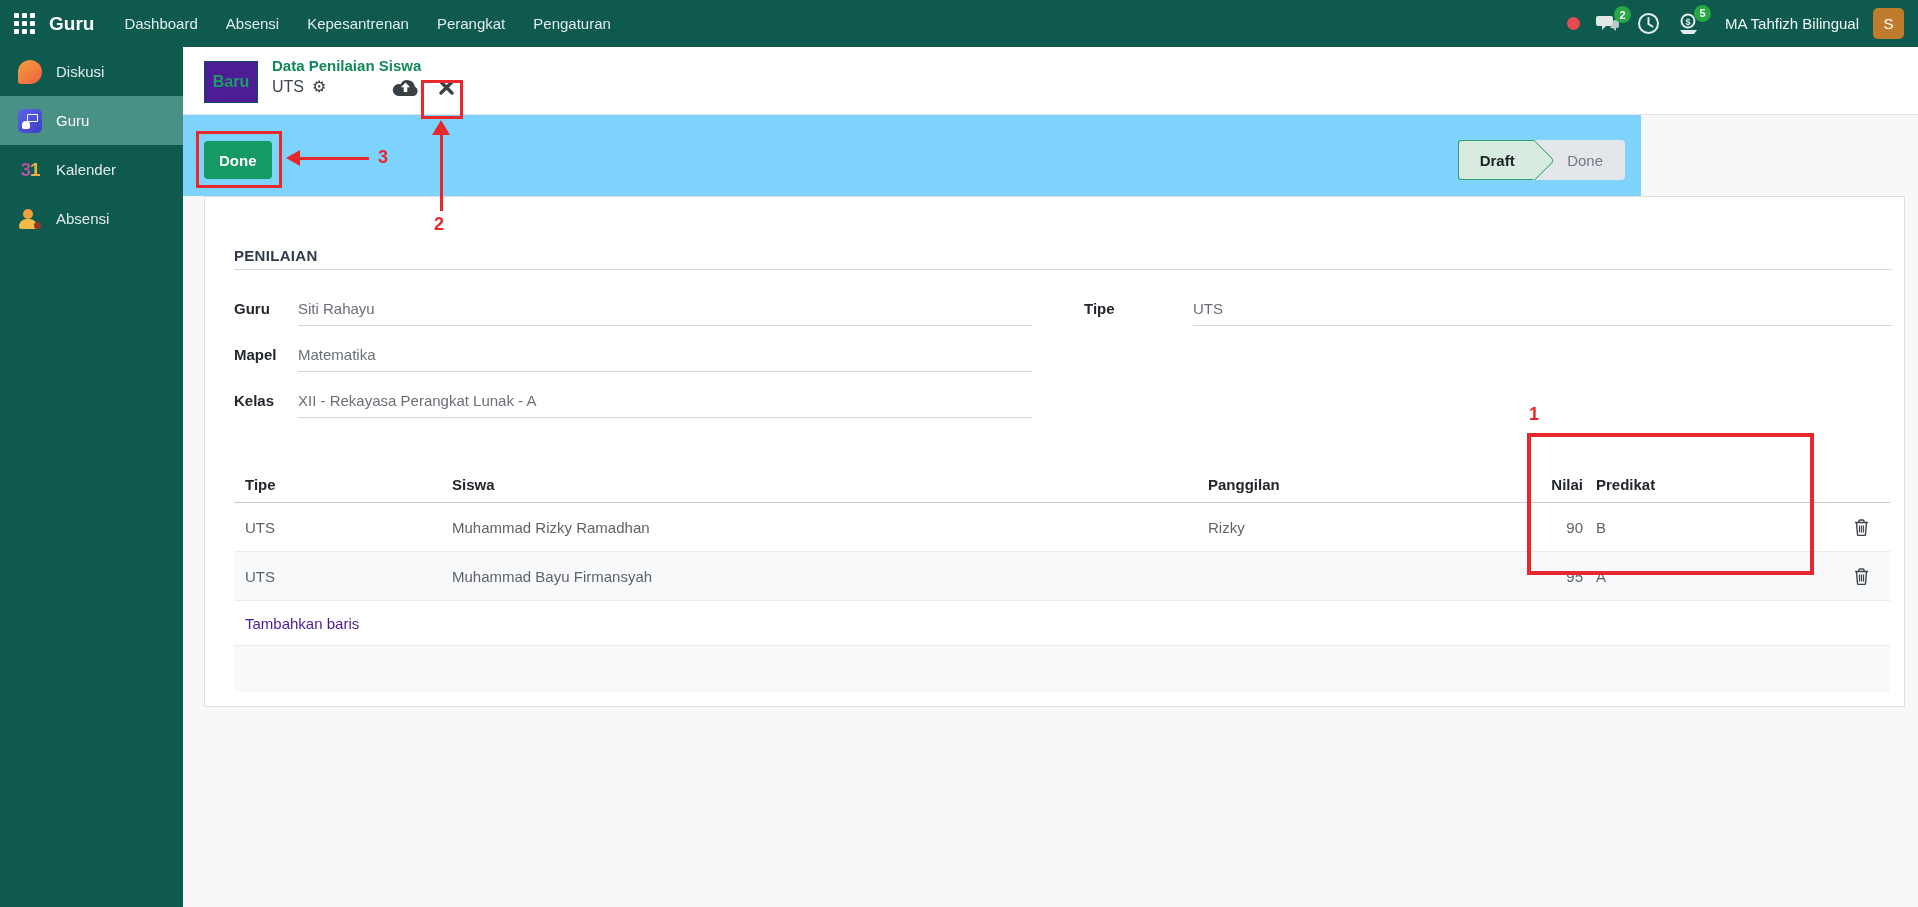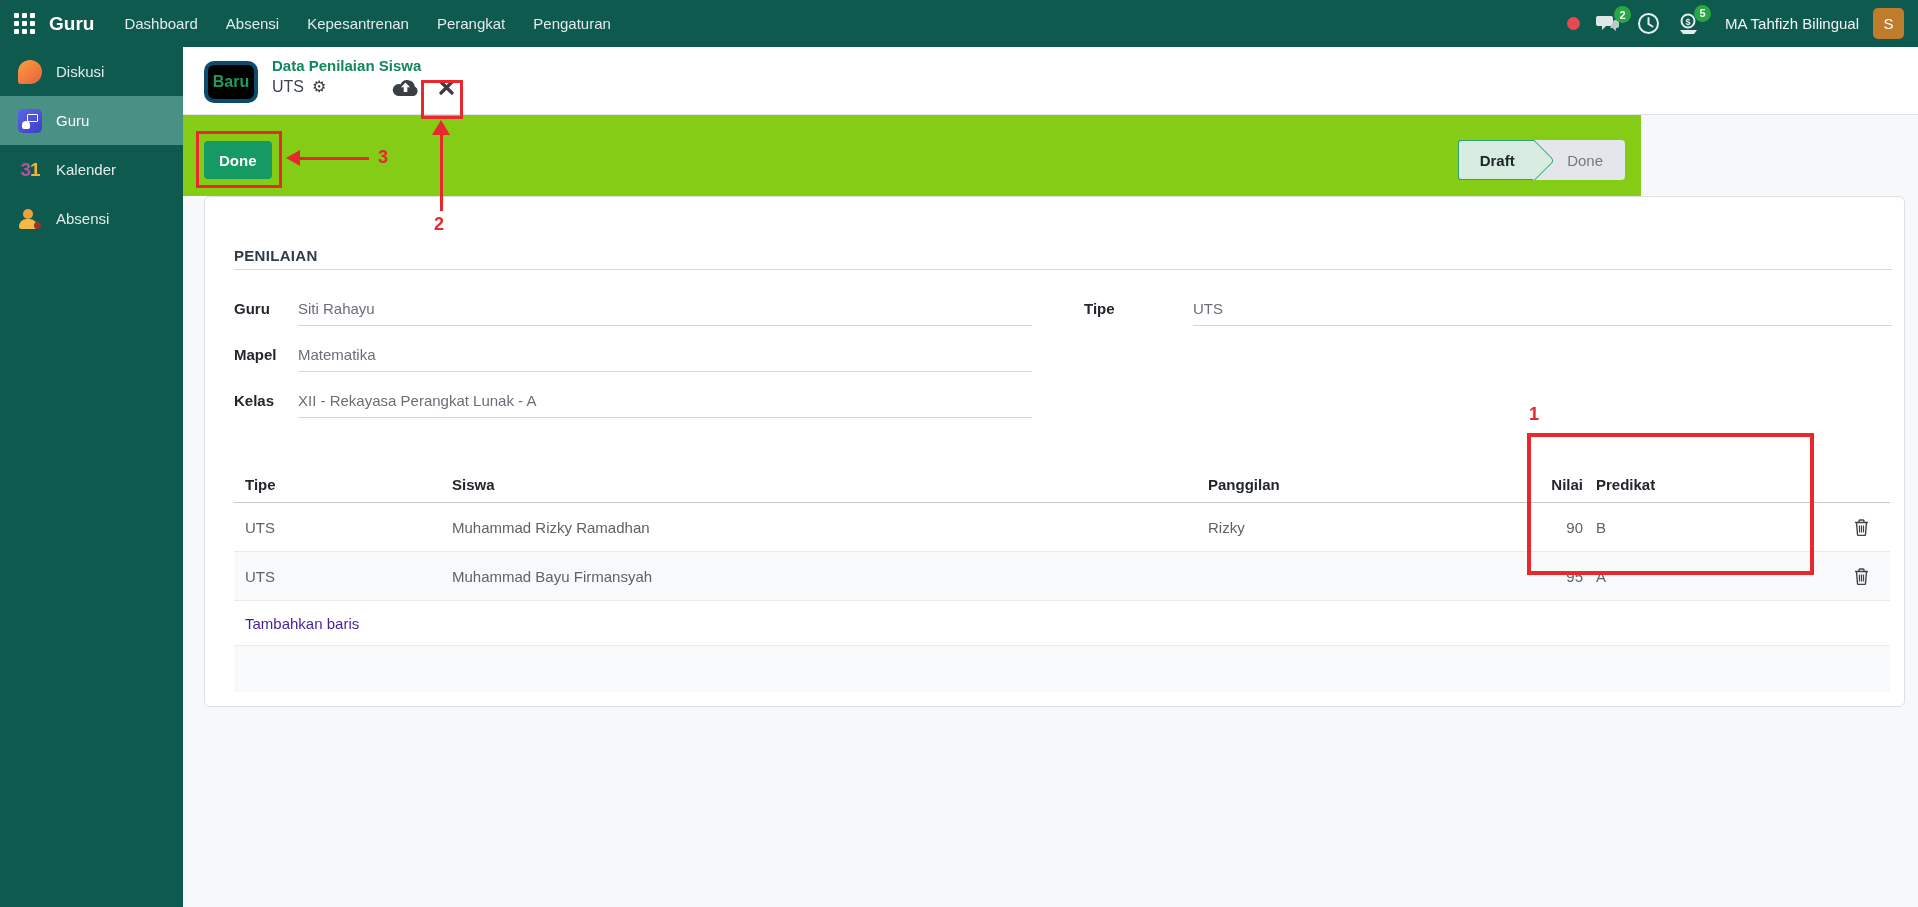--- a/index.html
+++ b/index.html
@@ -42,49 +42,49 @@
   .ic-kalender { font-size:19px; font-weight:bold; letter-spacing:-1px; }
   .ic-kalender .k3 { color:#b0529f; } .ic-kalender .k1 { color:#edb041; }
   .ic-absensi { position:relative; width:24px; height:24px; }
   .ic-absensi .head { position:absolute; left:5px; top:2px; width:10px; height:10px; background:#f0a13c; border-radius:50%; }
   .ic-absensi .body { position:absolute; left:1px; top:12px; width:18px; height:10px; background:#f5b945; border-radius:9px 9px 3px 3px; }
   .ic-absensi .dot { position:absolute; right:1px; bottom:2px; width:7px; height:7px; background:#93372a; border-radius:50%; }
 
   
   .crumb-bar { position:absolute; left:183px; top:47px; width:1735px; height:68px; background:#fff;
                border-bottom:1px solid #e4e4e4; z-index:10; }
-  .btn-baru { position:absolute; left:21px; top:14px; width:54px; height:42px; background:#000000;
-              border:4px solid #0c4a6e; border-radius:10px; color:#1c9c63; font-size:16px; font-weight:bold;
+  .btn-baru { position:absolute; left:21px; top:14px; width:54px; height:42px; background:#4c1d95;
+              border:1px solid #0c4a6e; border-radius:0; color:#1c9c63; font-size:16px; font-weight:bold;
               display:flex; align-items:center; justify-content:center; cursor:pointer; }
   .crumbs { position:absolute; left:89px; top:10px; }
   .crumb-link { color:#12875a; font-size:15px; font-weight:bold; cursor:pointer; display:block; }
   .crumb-line2 { display:flex; align-items:center; margin-top:3px; }
   .crumb-current { color:#3f454c; font-size:16px; }
   .gear { color:#383d42; font-size:16px; margin-left:8px; cursor:pointer; line-height:1; }
   .cloud-btn { margin-left:66px; cursor:pointer; display:flex; align-items:center; }
   .discard-btn { margin-left:20px; cursor:pointer; display:flex; align-items:center; }
 
   
-  .form-header { position:absolute; left:183px; top:115px; width:1458px; height:81px; background:#84cc16; }
+  .form-header { position:absolute; left:183px; top:115px; width:1458px; height:81px; background:#7dd3fc; }
   .btn-done { position:absolute; left:21px; top:26px; height:38px; padding:0 15px; background:#149a62;
               border:none; border-radius:4px; color:#fff; font-size:15px; font-weight:bold; cursor:pointer; }
   .statusbar { position:absolute; right:16px; top:25px; height:40px; display:flex; align-items:center;
                background:#e3e6ea; border-radius:4px; }
   .sb-draft { position:relative; width:77px; height:40px; background:#d7ebe0; border:1px solid #2f9e70;
               border-right:none; border-radius:3px 0 0 3px; display:flex; align-items:center;
               justify-content:center; cursor:pointer; }
   .sb-draft::after { content:""; position:absolute; right:-14px; top:5px; width:28px; height:28px;
               background:#d7ebe0; border-top:1px solid #2f9e70; border-right:1px solid #2f9e70;
               transform:rotate(45deg); border-radius:0 5px 0 0; }
   .sb-draft span { position:relative; z-index:2; color:#1f2328; font-size:15px; font-weight:bold; }
   .sb-done { padding:0 22px 0 32px; color:#747a81; font-size:15px; cursor:pointer; }
 
   
   .sheet { position:absolute; left:204px; top:196px; width:1701px; height:511px; background:#fff;
-           border:1px solid #dfdfdf; border-radius:6px; padding:0 12px 0 29px; }
+           border:1px solid #dfdfdf; border-radius:0; padding:0 12px 0 29px; }
   .section-title { margin-top:50px; color:#303a4b; font-size:15px; font-weight:bold; letter-spacing:.3px; }
   .section-rule { border:none; border-top:1px solid #d8d8d8; margin-top:5px; }
   .fields { display:grid; grid-template-columns:798px 808px; column-gap:52px; margin-top:27px; }
   .frow { display:flex; align-items:flex-start; margin-bottom:17px; }
   .flabel { width:64px; flex:none; color:#23272c; font-size:15px; font-weight:bold; padding-top:3px; }
   .flabel.wide { width:109px; }
   .fvalue { flex:1; color:#6a6f76; font-size:15px; border-bottom:1px solid #d4d6d8; padding:3px 0 8px 0; }
 
   
   .o-table { margin-top:31px; margin-right:2px; }

